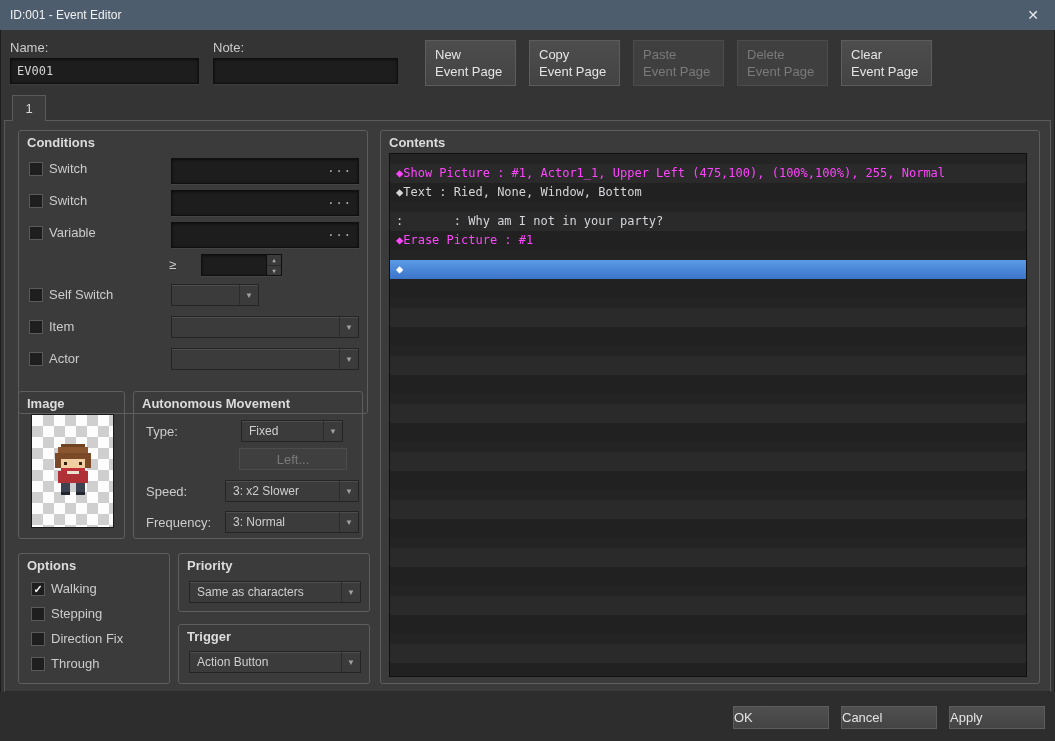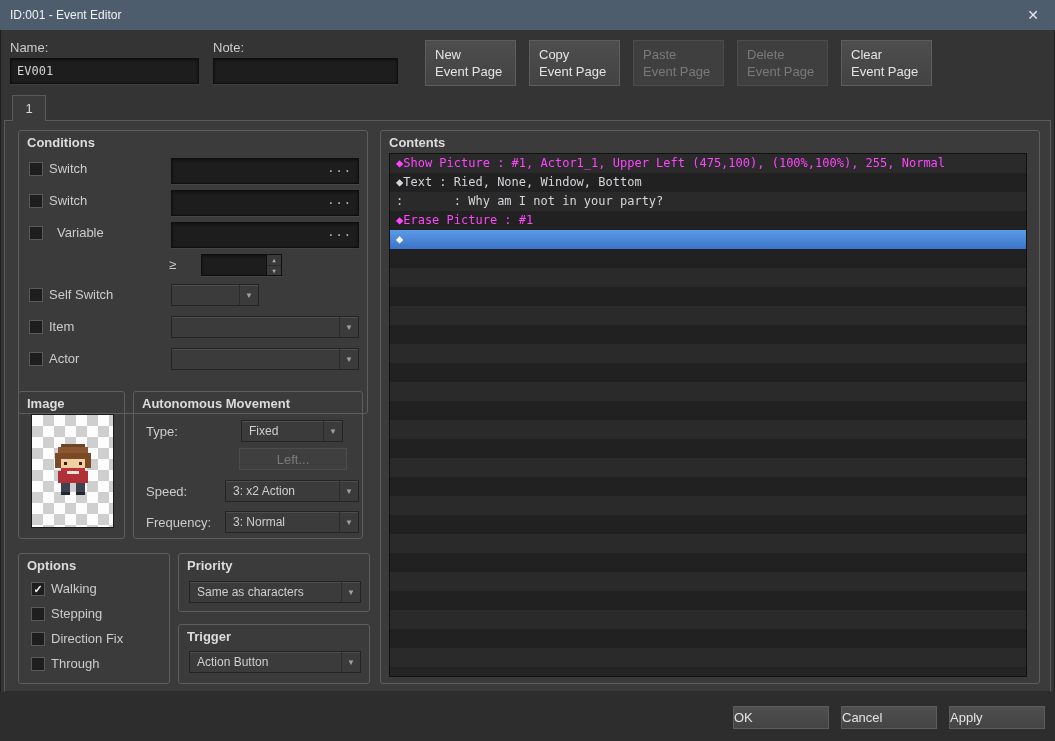--- a/index.html
+++ b/index.html
@@ -74,21 +74,21 @@
                linear-gradient(45deg,#cfcfcf 25%,transparent 25%,transparent 75%,#cfcfcf 75%),
                linear-gradient(45deg,#cfcfcf 25%,transparent 25%,transparent 75%,#cfcfcf 75%);
              background-size:22px 22px; background-position:0 0,11px 11px; }
   .checker svg { display:block; margin:26px auto 0; }
 
   
   .clist { position:absolute; left:8px; top:22px; width:638px; height:524px;
            background:#242424; border:1px solid #101010; overflow:hidden;
            font-family:"DejaVu Sans Mono", monospace; font-size:12px; }
   .crow { height:19px; line-height:19px; padding-left:6px; white-space:pre; overflow:hidden; }
-  .crow.even { background:#2a2a2a; }
+  .crow.even { background:#2a2a2a;margin-top:10px; }
   .crow.odd  { background:#212121; }
   .crow.t-picture { color:#ff45ff; }
   .crow.t-text { color:#d4d6da; }
   .crow.t-selected { background:linear-gradient(#5b9be6,#3b74c9); color:#ffffff; }
 </style>
 </head>
 <body>
 
 <div class="window">
 
@@ -138,21 +138,21 @@
       <span class="more">···</span>
     </div>
 
     <span class="cb" style="left:10px;top:63px"></span>
     <span class="lbl" style="left:30px;top:62px">Switch</span>
     <div class="input" style="left:152px;top:59px;width:188px;height:22px">
       <span class="more">···</span>
     </div>
 
     <span class="cb" style="left:10px;top:95px"></span>
-    <span class="lbl" style="left:38px;top:94px">Variable</span>
+    <span class="lbl" style="left:30px;top:94px">Variable</span>
     <div class="input" style="left:152px;top:91px;width:188px;height:22px">
       <span class="more">···</span>
     </div>
 
     <span class="lbl" style="left:150px;top:126px">≥</span>
     <div class="input spin" style="left:182px;top:123px;width:81px;height:22px">
       <span class="spincol">
         <span class="sup">▲</span>
         <span class="sdn">▼</span>
       </span>
@@ -208,21 +208,21 @@
     <span class="lbl" style="left:12px;top:32px">Type:</span>
     <div class="dd" style="left:107px;top:28px;width:102px">
       <span class="ddt">Fixed</span>
       <span class="dda">▼</span>
     </div>
     <div class="pbtn disabled" style="left:105px;top:56px;width:108px;height:22px;align-items:center;padding-left:0;justify-content:center;flex-direction:row">
       <span>Left...</span>
     </div>
     <span class="lbl" style="left:12px;top:92px">Speed:</span>
     <div class="dd" style="left:91px;top:88px;width:134px">
-      <span class="ddt">3: x2 Action</span>
+      <span class="ddt">3: x2 Slower</span>
       <span class="dda">▼</span>
     </div>
     <span class="lbl" style="left:12px;top:123px">Frequency:</span>
     <div class="dd" style="left:91px;top:119px;width:134px">
       <span class="ddt">3: Normal</span>
       <span class="dda">▼</span>
     </div>
   </div>
 
   <div class="group" style="left:18px;top:553px;width:152px;height:131px">

